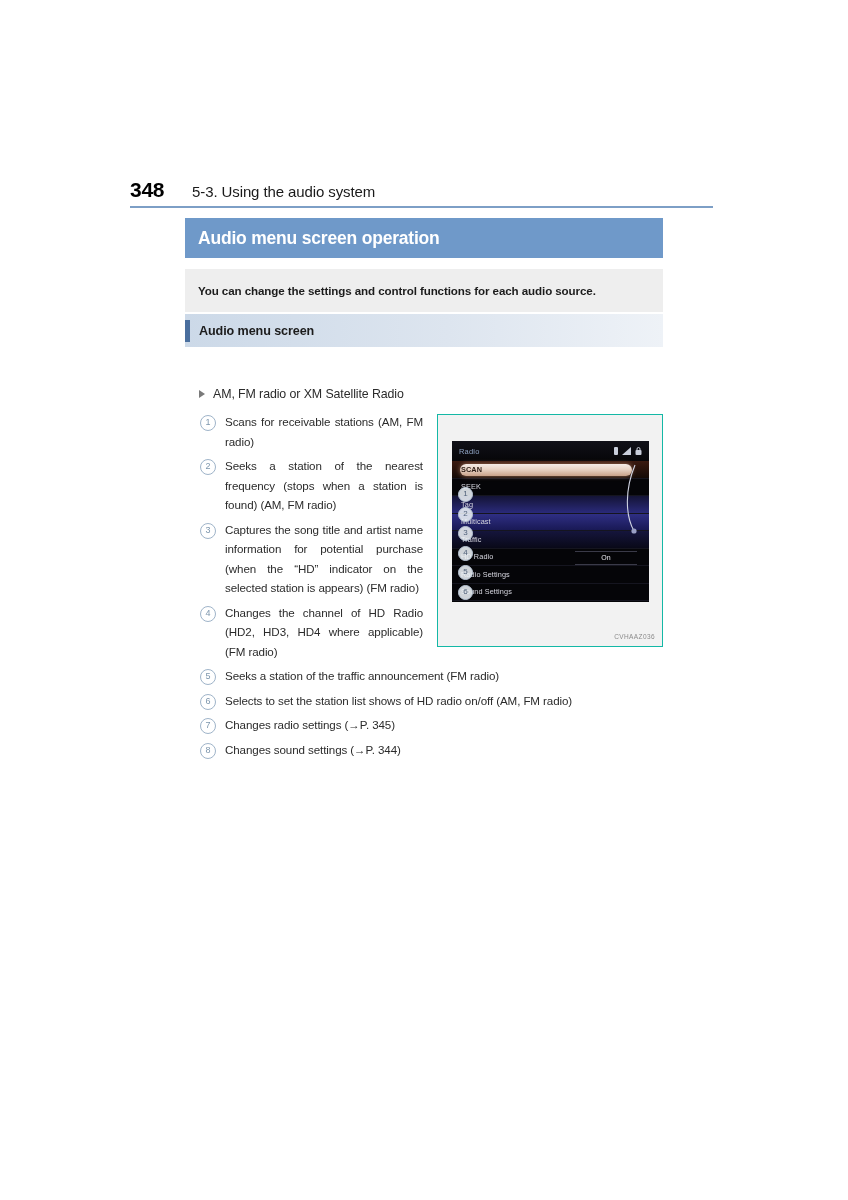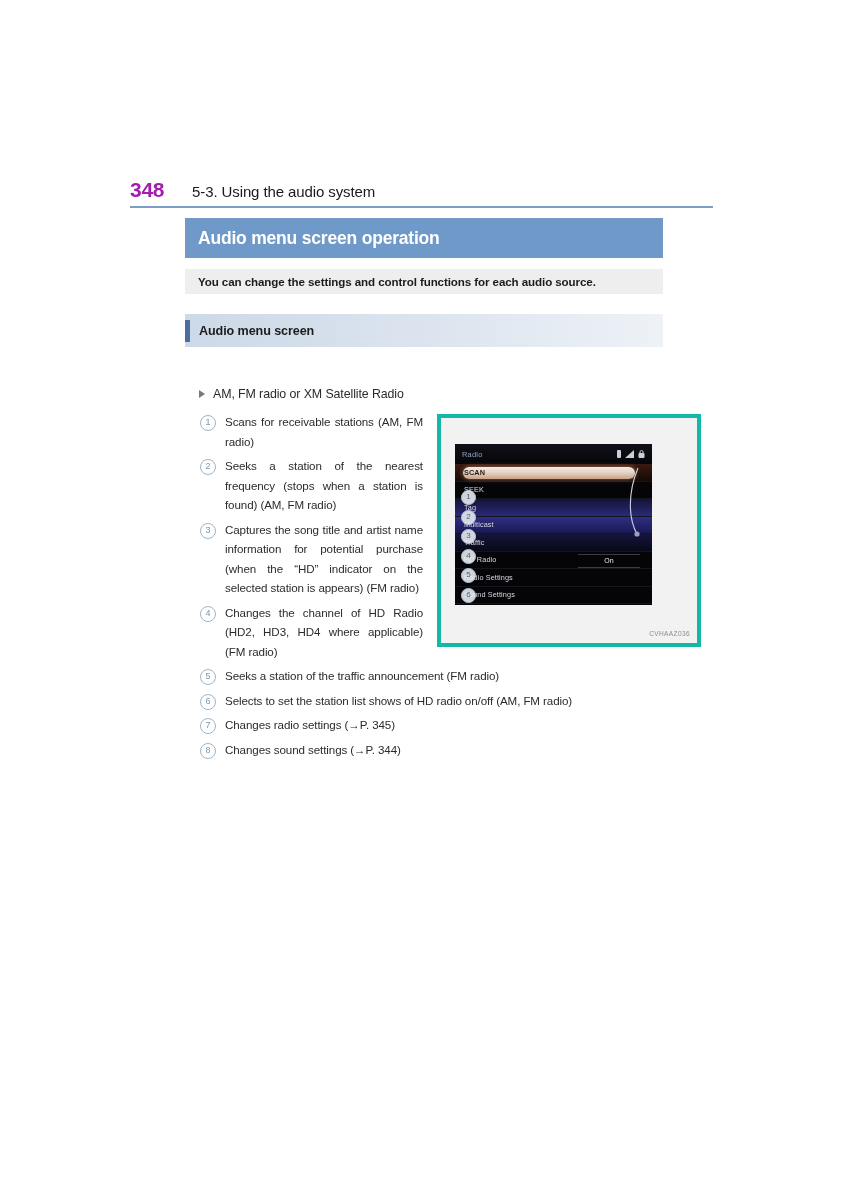--- a/index.html
+++ b/index.html
@@ -30,21 +30,21 @@
     top: 178px;
     width: 583px;
     height: 26px;
     display: flex;
     align-items: baseline;
   }
   .page-number {
     font-size: 21px;
     font-weight: bold;
     letter-spacing: -0.3px;
-    color: #a21caf;
+    color: #000000;
     width: 62px;
   }
   .runhead-title {
     font-size: 15px;
     color: #1a1a1a;
     letter-spacing: -0.1px;
   }
   .runhead-rule {
     position: absolute;
     left: 130px;
@@ -72,21 +72,21 @@
     font-weight: bold;
     letter-spacing: -0.2px;
   }
 
   
   .note-box {
     position: absolute;
     left: 185px;
     top: 269px;
     width: 478px;
-    height: 25px;
+    height: 43px;
     background: #eeeeee;
     display: flex;
     align-items: center;
   }
   .note-box-text {
     margin-left: 13px;
     font-size: 11.6px;
     font-weight: bold;
     color: #1c1c1c;
     letter-spacing: -0.1px;
@@ -187,24 +187,24 @@
     text-align: justify;
     letter-spacing: -0.1px;
   }
   .callout-item.wide .callout-text { text-align: left; }
 
   
   .figure {
     position: absolute;
     left: 437px;
     top: 414px;
-    width: 264px;
+    width: 226px;
     height: 233px;
     background: #f2f2f2;
-    border: 4px solid #14b8a6;
+    border: 1px solid #14b8a6;
     box-sizing: border-box;
     text-decoration: underline;
   }
   .fig-screen {
     position: absolute;
     left: 14px;
     top: 26px;
     width: 197px;
     height: 161px;
     background: #050508;

